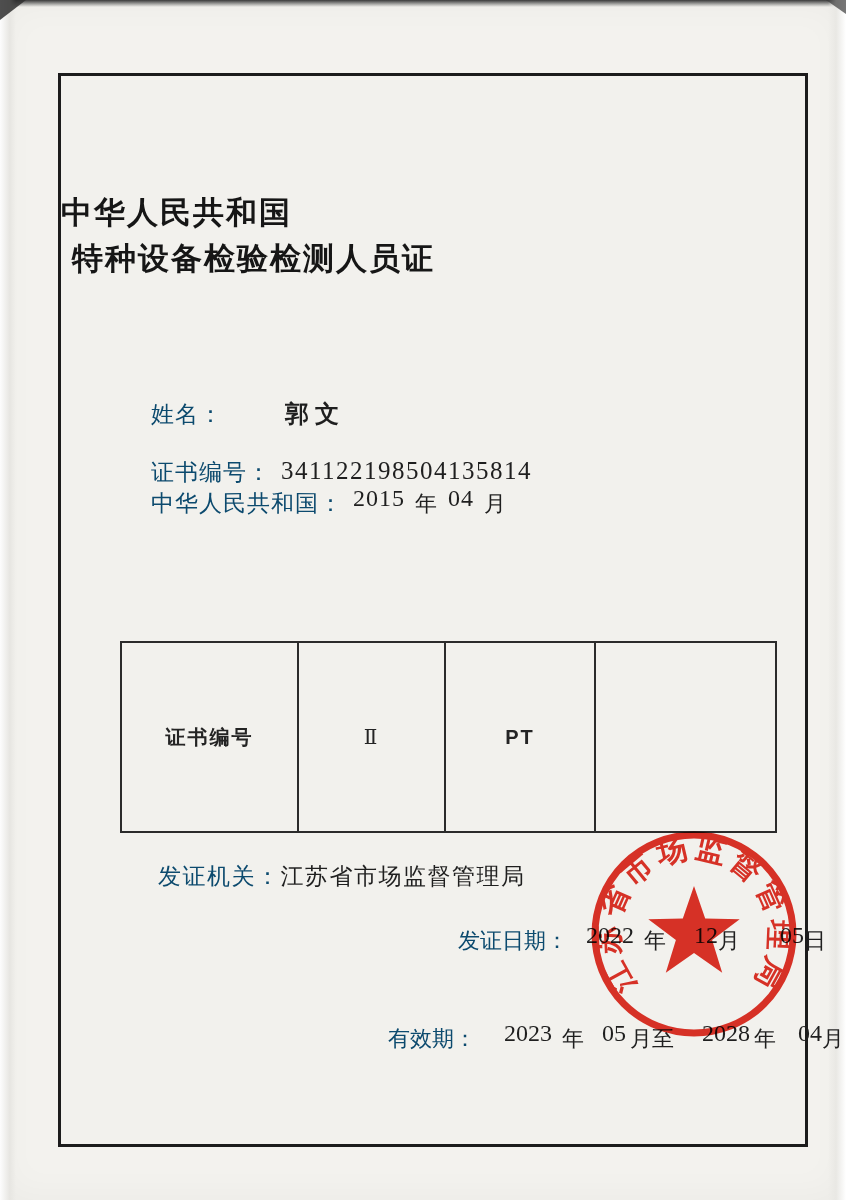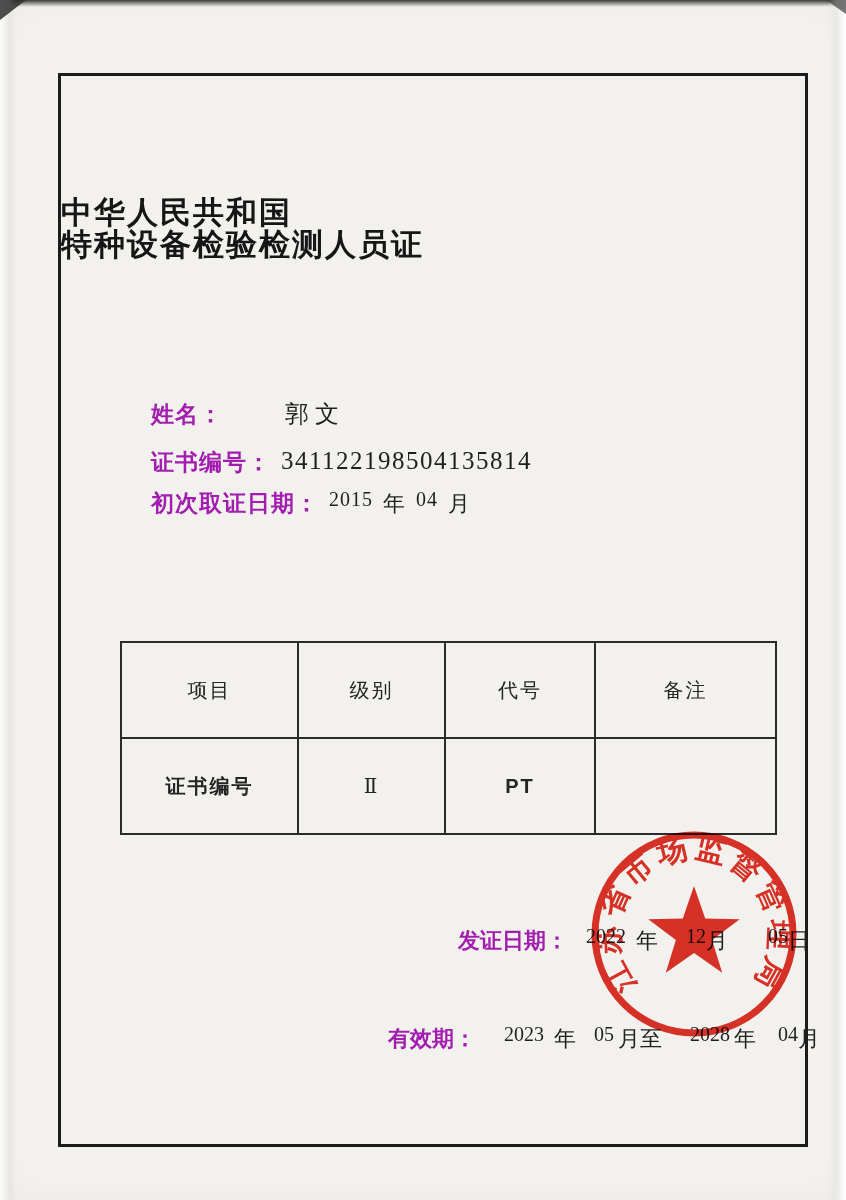--- a/index.html
+++ b/index.html
@@ -36,33 +36,33 @@
     background:#f2f1ed;
   }
   .abs{position:absolute;}
 
   .title-line{
     width:100%;text-align:left;
     font-family:"Liberation Sans","DejaVu Sans",sans-serif;
     font-weight:700;font-size:31px;letter-spacing:2px;
     color:#161616;white-space:nowrap;
   }
-  .t1{top:116px;} .t2{top:148px;} .t3{top:206px;}
+  .t1{top:116px;} .t2{top:162px;padding-left:11px;} .t3{top:206px;}
 
   .field-row{left:90px;font-size:23px;letter-spacing:1px;white-space:nowrap;}
   .row-name{top:322px;}
-  .row-certno{top:371px;text-align:right;}
+  .row-certno{top:381px;text-align:right;}
   .row-firstdate{top:412px;}
-  .label{color:#a21caf;font-weight:bold;}
+  .label{color:#0c4a6e;}
   .name-value{
-    font-weight:400;letter-spacing:6px;margin-left:62px;
+    font-weight:700;letter-spacing:6px;margin-left:62px;
     font-family:"Liberation Sans","DejaVu Sans",sans-serif;font-size:24px;text-align:right;
   }
   .certno-value{font-size:25px;letter-spacing:1.5px;margin-left:10px;position:relative;top:-1px;}
-  .typed{position:relative;top:-5px;font-size:20px;}
+  .typed{position:relative;top:-5px;font-size:24px;}
   .unit{font-size:22px;}
   .gap-s{margin-left:10px;} .gap-m{margin-left:18px;} .gap-l{margin-left:28px;}
 
   .intro-line{left:90px;top:518px;font-size:23px;letter-spacing:1px;color:#1f1f1f;white-space:nowrap;}
 
   table.approval{
     position:absolute;left:59px;top:565px;
     width:639px;height:192px;
     border-collapse:collapse;table-layout:fixed;
   }
@@ -105,41 +105,38 @@
 
     <div class="abs field-row row-name">
       <span class="label">姓名：</span><span class="name-value">郭文</span>
     </div>
 
     <div class="abs field-row row-certno">
       <span class="label">证书编号：</span><span class="certno-value">341122198504135814</span>
     </div>
 
     <div class="abs field-row row-firstdate">
-      <span class="label">初次取证日期：</span><span class="typed gap-s">2015</span><span class="unit gap-s">年</span><span class="typed gap-s">04</span><span class="unit gap-s">月</span>
+      <span class="label">中华人民共和国：</span><span class="typed gap-s">2015</span><span class="unit gap-s">年</span><span class="typed gap-s">04</span><span class="unit gap-s">月</span>
     </div>
 
 
     <table class="approval">
       <tbody>
-          <tr class="hdr">
-        <td class="c0">项目</td>
-        <td class="c1">级别</td>
-        <td class="c2">代号</td>
-        <td class="c3">备注</td>
-      </tr>
       <tr class="dat">
         <td class="c0 cell-project">证书编号</td>
         <td class="c1 cell-level">Ⅱ</td>
         <td class="c2 cell-code">PT</td>
         <td class="c3"></td>
       </tr>
     </tbody>
       </table>
 
+    <div class="abs issuer-line">
+      <span class="label">发证机关：</span><span>江苏省市场监督管理局</span>
+    </div>
 
     <div class="abs issuedate-line">
       <span class="label">发证日期：</span><span class="typed gap-m">2022</span><span class="unit gap-s">年</span><span class="typed gap-l">12</span><span class="unit">月</span><span class="typed gap-l" style="margin-left:40px">05</span><span class="unit">日</span>
     </div>
 
     <div class="abs validity-line">
       <span class="label">有效期：</span><span class="typed gap-l">2023</span><span class="unit gap-s">年</span><span class="typed gap-m">05</span><span class="unit" style="margin-left:4px">月至</span><span class="typed gap-l">2028</span><span class="unit" style="margin-left:4px">年</span><span class="typed" style="margin-left:22px">04</span><span class="unit">月</span>
     </div>
 
     <svg class="seal" viewBox="-110 -110 220 220" xmlns="http://www.w3.org/2000/svg">

